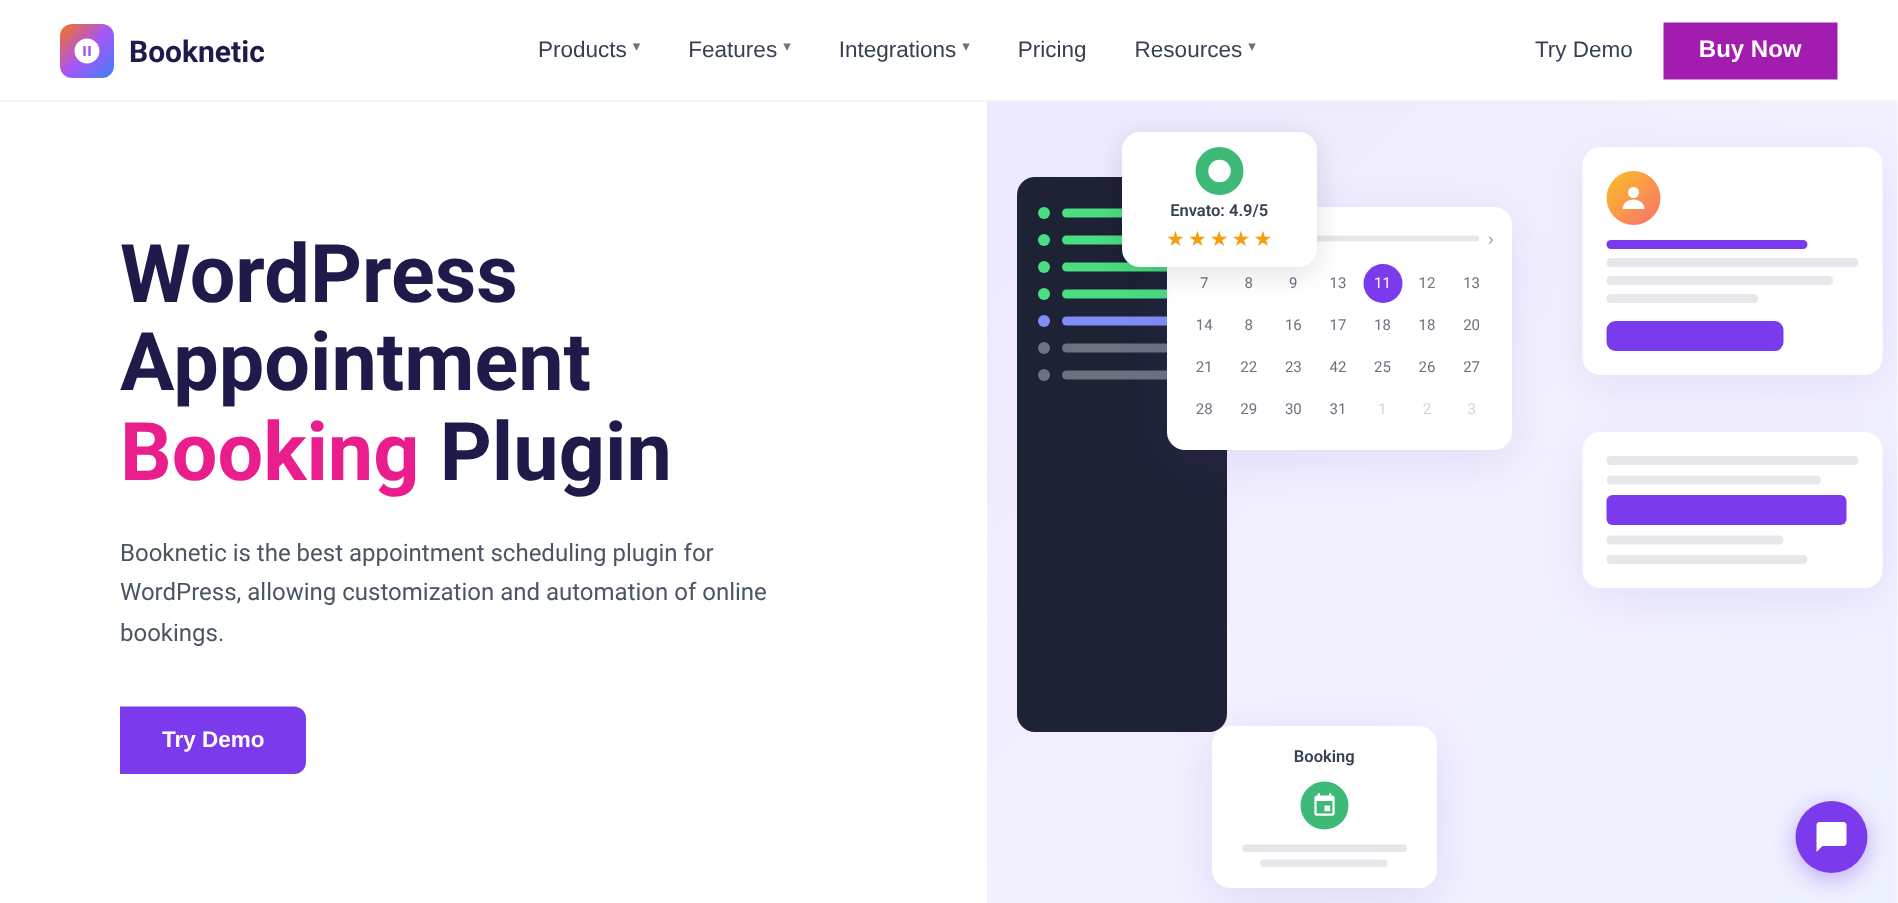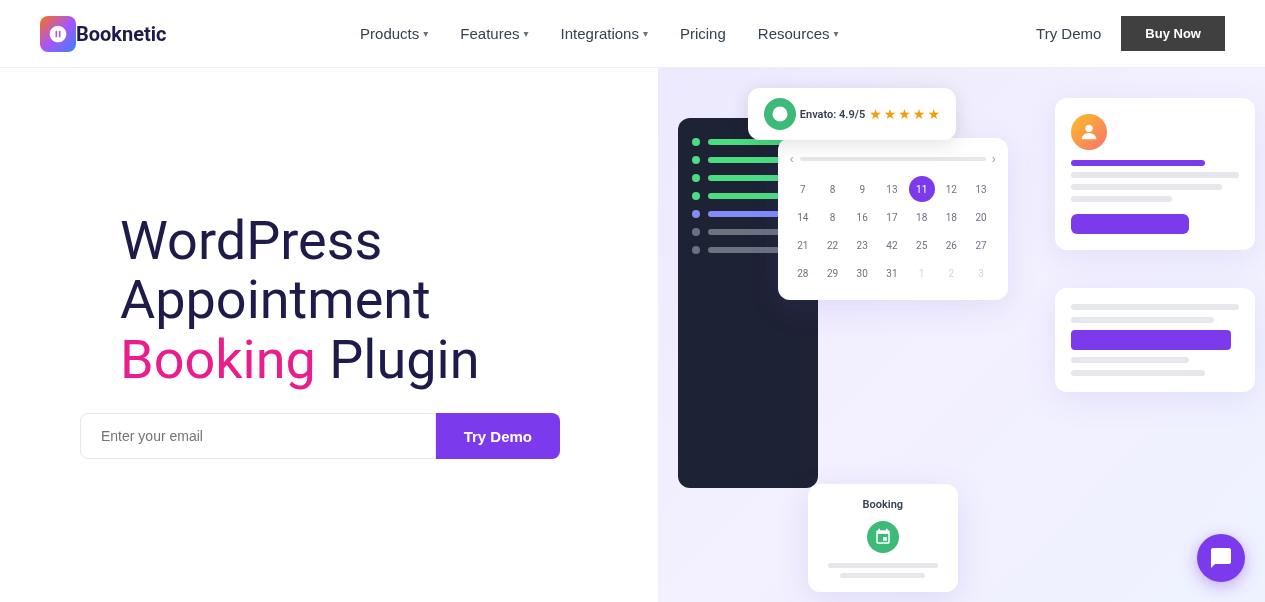--- a/index.html
+++ b/index.html
@@ -4,58 +4,58 @@
   <style>
     * { margin: 0; padding: 0; box-sizing: border-box; }
     body { font-family: -apple-system, BlinkMacSystemFont, 'Segoe UI', Roboto, sans-serif; background: #fff; overflow-x: hidden; }
 
     
     .navbar {
       display: flex; align-items: center; justify-content: space-between;
       padding: 0 40px; height: 68px; background: #fff;
       border-bottom: 1px solid #f0f0f0; position: relative; z-index: 10;
     }
-    .nav-logo { display: flex; align-items: center; text-decoration: none; }
+    .nav-logo { display: flex; align-items: center; gap: 10px; text-decoration: none; }
     .nav-logo-icon {
       width: 36px; height: 36px;
       background: linear-gradient(135deg, #f97316 0%, #a855f7 50%, #3b82f6 100%);
       border-radius: 8px; display: flex; align-items: center; justify-content: center;
     }
     .nav-logo-icon svg { width: 20px; height: 20px; fill: white; }
     .nav-logo-text { font-size: 20px; font-weight: 700; color: #1e1b4b; }
     .nav-links { display: flex; align-items: center; gap: 4px; }
     .nav-link {
-      display: flex; align-items: center; gap: 4px;
+      display: flex; align-items: flex-start; gap: 4px;
       padding: 8px 14px; font-size: 15px; color: #374151; cursor: pointer;
       border-radius: 6px; transition: background 0.15s; white-space: nowrap;
       background: none; border: none;
     }
     .nav-link .chevron { font-size: 10px; color: #6b7280; }
     .nav-actions { display: flex; align-items: center; gap: 16px; }
     .try-demo-link {
       font-size: 15px; color: #374151; font-weight: 500;
       cursor: pointer; padding: 8px 4px; background: none; border: none;
     }
     .buy-now-btn {
-      background: #404040; color: #fff; border: none; border-radius: 0;
-      padding: 10px 24px; font-size: 13px; font-weight: 600; cursor: pointer;
+      background: #a21caf; color: #fff; border: none; border-radius: 0;
+      padding: 10px 24px; font-size: 16px; font-weight: 600; cursor: pointer;
       transition: background 0.15s;
     }
 
     
     .hero {
       display: flex; align-items: stretch;
       min-height: 534px; overflow: hidden; position: relative;
     }
     .hero-left {
       flex: 0 0 52%; padding: 60px 40px 60px 80px;
       display: flex; flex-direction: column; justify-content: center;
       background: #fff; z-index: 2;
     }
-    .hero-title { font-size: 54px; font-weight: 400; line-height: 1.1; color: #1e1b4b; margin-bottom: 24px; margin-left: 40px; }
+    .hero-title { font-size: 54px; font-weight: 700; line-height: 1.1; color: #1e1b4b; margin-bottom: 24px; }
     .hero-title .booking { color: #e91e8c; }
     .hero-desc { font-size: 16px; color: #4b5563; line-height: 1.65; max-width: 440px; margin-bottom: 36px; }
     .hero-form { display: flex; gap: 0; max-width: 480px; }
     .hero-email {
       flex: 1; padding: 14px 20px; border: 1.5px solid #e5e7eb;
       border-radius: 8px 0 0 8px; font-size: 14px; color: #9ca3af;
       outline: none;
     }
     .hero-try-btn {
       background: #7c3aed; color: #fff; border: none; border-radius: 0 8px 8px 0;
@@ -105,21 +105,21 @@
       font-size: 10px; color: #6b7280; border-radius: 50%; cursor: pointer;
     }
     .cal-cell.today { background: #7c3aed; color: #fff; }
     .cal-cell.faded { color: #d1d5db; }
 
     
     .badge-envato {
       position: absolute; left: 70px; top: 10px; z-index: 8;
       background: #fff; border-radius: 12px; padding: 10px 16px;
       box-shadow: 0 4px 20px rgba(0,0,0,0.12);
-      display: flex; flex-direction: row; align-items: center; gap: 4px; min-width: 130px;
+      display: flex; flex-direction: column; align-items: center; gap: 4px; min-width: 130px;
     }
     .badge-envato-icon { width: 32px; height: 32px; background: #3dba78; border-radius: 50%; display: flex; align-items: center; justify-content: center; }
     .badge-envato-text { font-size: 11px; font-weight: 600; color: #374151; }
     .badge-stars { display: flex; gap: 2px; }
     .star { color: #f59e0b; font-size: 14px; }
 
     
     .card-detail {
       position: absolute; right: 10px; top: 20px; width: 200px; background: #fff;
       border-radius: 12px; box-shadow: 0 8px 32px rgba(100,80,200,0.10);
@@ -205,22 +205,22 @@
   </div>
 </nav>
 
 <section class="hero">
   <div class="hero-left">
     <h1 class="hero-title">
       <span>WordPress</span><br>
       <span>Appointment</span><br>
       <span class="booking">Booking</span><span> Plugin</span>
     </h1>
+    <p class="hero-desc">Booknetic is the best appointment scheduling plugin for WordPress, allowing customization and automation of online bookings.</p>
     <div class="hero-form">
-      <input class="hero-email" type="email" placeholder="Enter your email" style="">
       <button class="hero-try-btn">Try Demo</button>
     </div>
   </div>
 
   <div class="hero-right">
     <div class="mockup-area">
 
       <div class="badge-envato">
         <div class="badge-envato-icon">
           <svg width="18" height="18" viewBox="0 0 24 24" fill="white">

